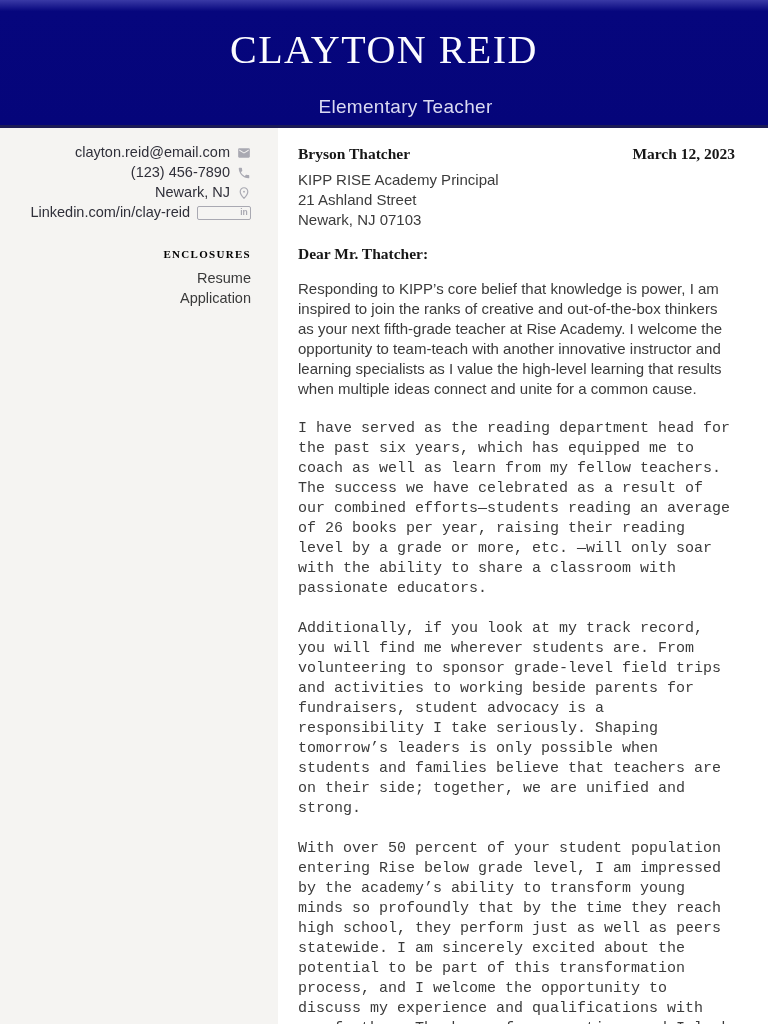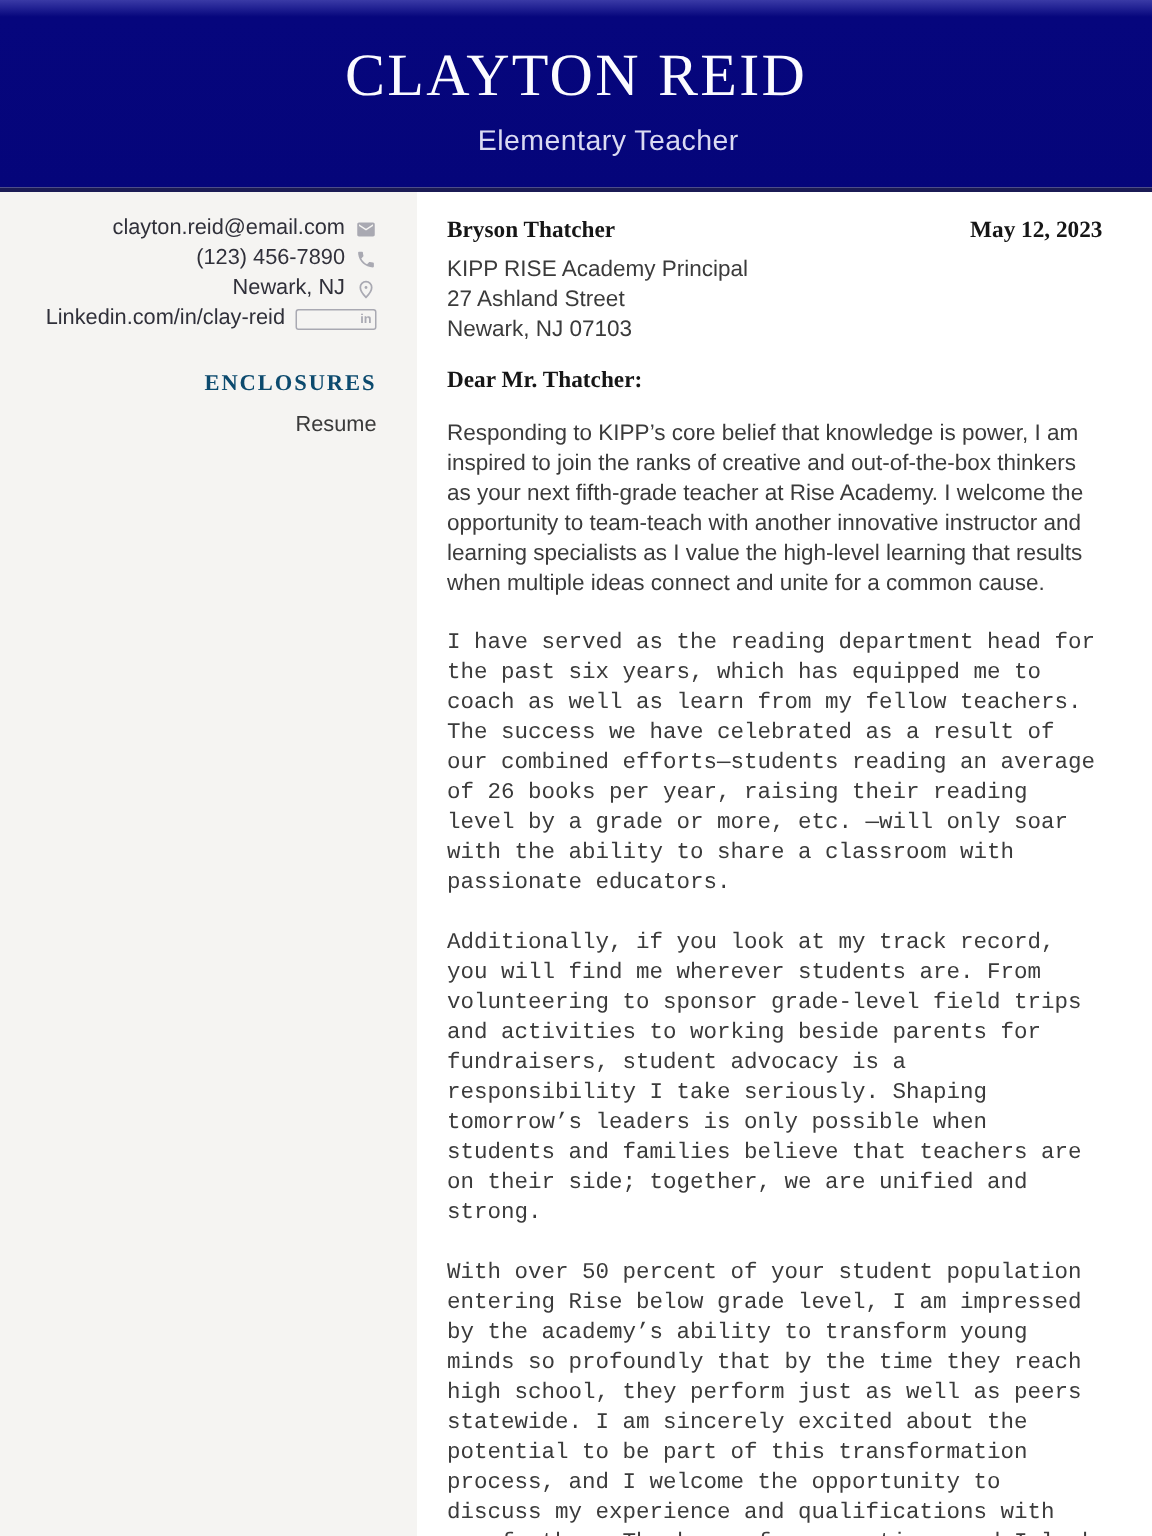--- a/index.html
+++ b/index.html
@@ -24,21 +24,21 @@
   .candidate-name{
     margin:0;
     padding-top:26px;
     font-family:"Liberation Serif", serif;
     font-weight:500;
     font-size:40px;
     letter-spacing:1.5px;
     color:#fbfbff;
   }
   .candidate-title{
-    margin-top:11px;
+    margin-top:23px;
     font-size:19px;
     letter-spacing:.3px;
     color:#dadaf2;
     padding-left:43px;
   }
 
   
   .content{flex:1 1 auto;display:flex;min-height:0;}
 
   .sidebar{
@@ -65,23 +65,23 @@
     border:1.5px solid #a9a9b2;border-radius:2px;
     color:#a9a9b2;font-size:8.5px;font-weight:bold;
     display:flex;align-items:center;justify-content:center;
     line-height:1;
     padding-left:40px;
   }
   .enclosures-heading{
     margin:28px 0 8px 0;
     font-family:"Liberation Serif", serif;
     font-weight:bold;
-    font-size:15px;
+    font-size:11px;
     letter-spacing:1.3px;
-    color:#0c4a6e;
+    color:#000000;
   }
   .enclosure-item{
     font-size:14.5px;
     line-height:20px;
     color:#3a3a3a;
   }
 
   .main{
     flex:1 1 auto;
     box-sizing:border-box;
@@ -147,33 +147,34 @@
         </svg>
       </div>
 
       <div class="contact-row">
         <span>Linkedin.com/in/clay-reid</span>
         <span class="linkedin-badge">in</span>
       </div>
 
       <div class="enclosures-heading">ENCLOSURES</div>
       <div class="enclosure-item">Resume</div>
+      <div class="enclosure-item">Application</div>
 
     </aside>
 
     <main class="main">
 
       <div class="head-row">
         <span class="serif-bold">Bryson Thatcher</span>
-        <span class="serif-bold">May 12, 2023</span>
+        <span class="serif-bold">March 12, 2023</span>
       </div>
 
       <div class="recipient-address">
         <div>KIPP RISE Academy Principal</div>
-        <div>27 Ashland Street</div>
+        <div>21 Ashland Street</div>
         <div>Newark, NJ 07103</div>
       </div>
 
       <div class="salutation serif-bold">Dear Mr. Thatcher:</div>
 
       <p>Responding to KIPP’s core belief that knowledge is power, I am inspired to join the ranks of creative and out-of-the-box thinkers as your next fifth-grade teacher at Rise Academy. I welcome the opportunity to team-teach with another innovative instructor and learning specialists as I value the high-level learning that results when multiple ideas connect and unite for a common cause.</p>
       <p>I have served as the reading department head for the past six years, which has equipped me to coach as well as learn from my fellow teachers. The success we have celebrated as a result of our combined efforts—students reading an average of 26 books per year, raising their reading level by a grade or more, etc. —will only soar with the ability to share a classroom with passionate educators.</p>
       <p>Additionally, if you look at my track record, you will find me wherever students are. From volunteering to sponsor grade-level field trips and activities to working beside parents for fundraisers, student advocacy is a responsibility I take seriously. Shaping tomorrow’s leaders is only possible when students and families believe that teachers are on their side; together, we are unified and strong.</p>
       <p>With over 50 percent of your student population entering Rise below grade level, I am impressed by the academy’s ability to transform young minds so profoundly that by the time they reach high school, they perform just as well as peers statewide. I am sincerely excited about the potential to be part of this transformation process, and I welcome the opportunity to discuss my experience and qualifications with you further. Thank you for your time, and I look forward to our next conversation.</p>
 

